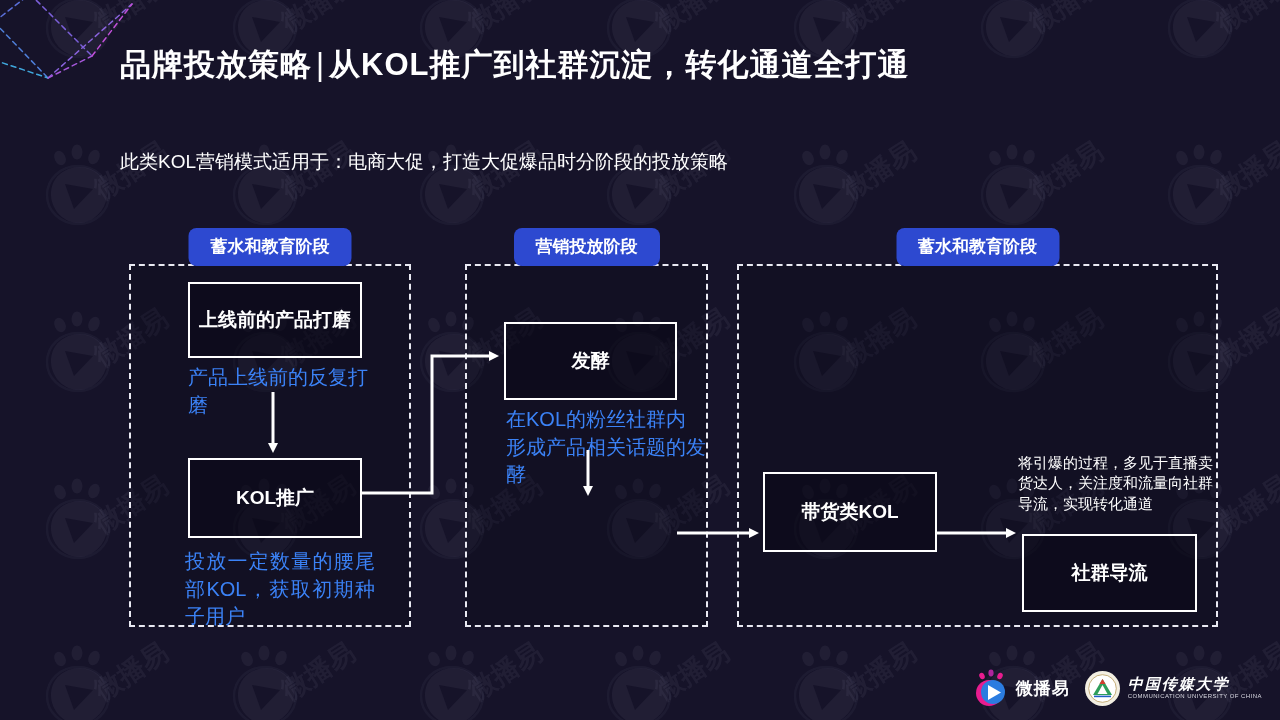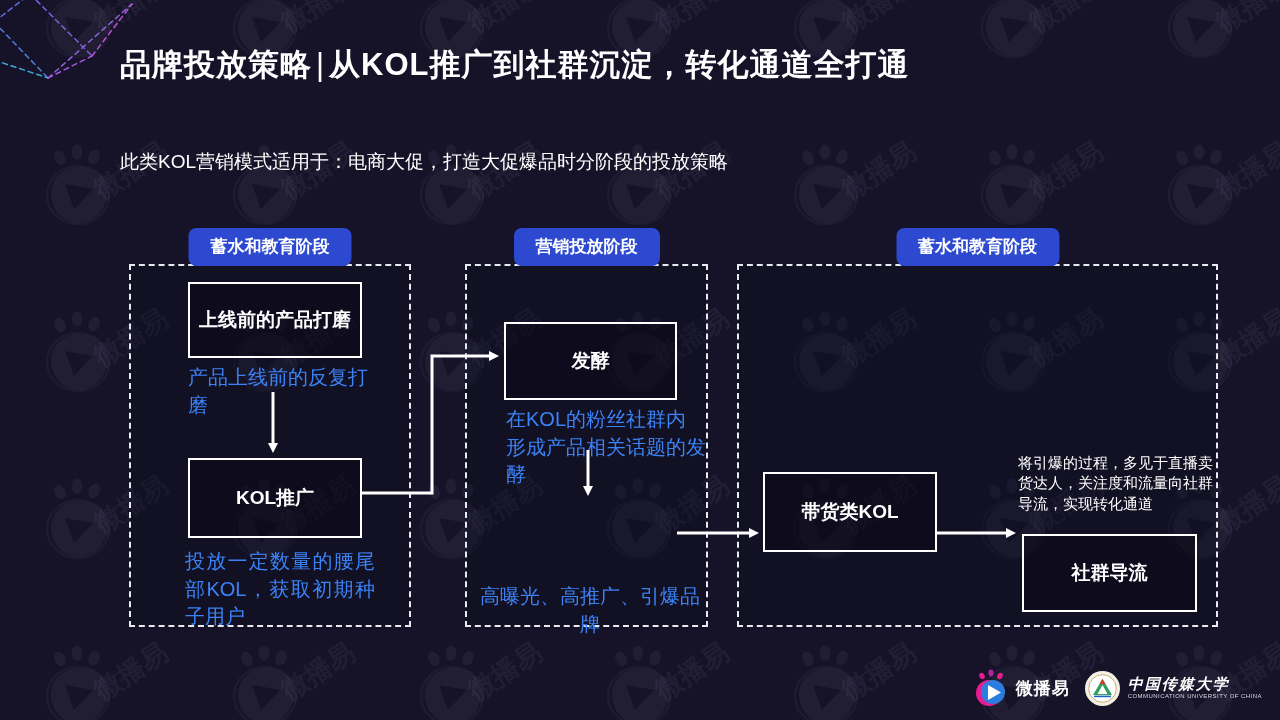--- a/index.html
+++ b/index.html
@@ -498,21 +498,20 @@
 
   <div class="node" id="node-polish">上线前的产品打磨</div>
   <div class="cap" id="cap-polish">产品上线前的反复打磨</div>
 
   <div class="node" id="node-kol">KOL推广</div>
   <div class="cap" id="cap-kol">投放一定数量的腰尾部KOL，获取初期种子用户</div>
 
   <div class="node" id="node-ferment">发酵</div>
   <div class="cap" id="cap-ferment">在KOL的粉丝社群内形成产品相关话题的发酵</div>
 
-  <div class="cap" id="cap-star">高曝光、高推广、引爆品牌</div>
 
   <div class="node" id="node-sales">带货类KOL</div>
 
   <div class="node" id="node-divert">社群导流</div>
   <div class="annotation">将引爆的过程，多见于直播卖货达人，关注度和流量向社群导流，实现转化通道</div>
 
   <svg class="connectors" width="1280" height="720" viewBox="0 0 1280 720">
     <defs>
       <marker id="ah" viewBox="0 0 10 10" refX="1" refY="5" markerWidth="12" markerHeight="10" markerUnits="userSpaceOnUse" orient="auto">
         <path d="M0,0 L10,5 L0,10 Z" fill="#ffffff"></path>

